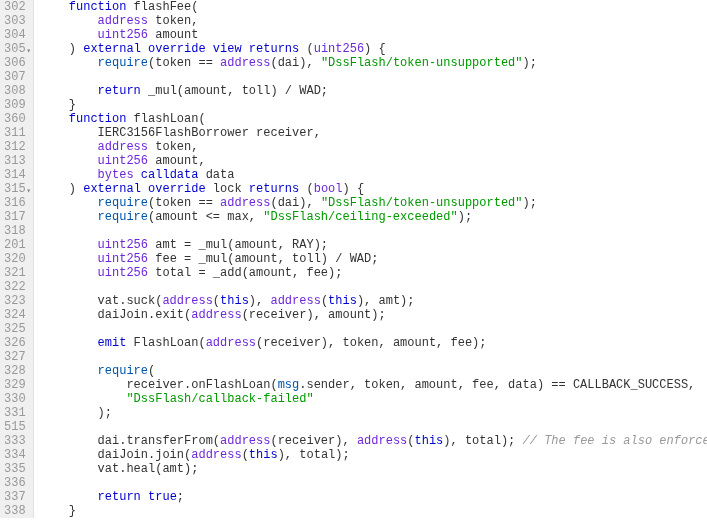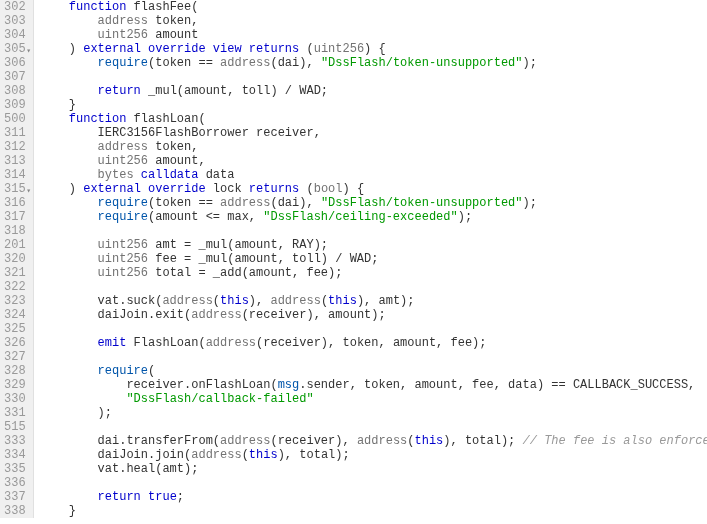--- a/index.html
+++ b/index.html
@@ -37,38 +37,38 @@
     flex: 1;
     padding-left: 6px;
     white-space: pre;
     color: #333333;
     overflow: hidden;
   }
   .code-line {
     height: 14px;
   }
   .kw { color: #0000cc; font-family: Liberation Mono, monospace; }
-  .type { color: #737373; }
+  .type { color: #6d28d9; }
   .str { color: #009900; }
   .builtin { color: #0055aa; }
   .comment { color: #999999; font-style: italic; }
 </style>
 </head>
 <body>
 
 <div class="gutter" id="gutter">
     <div class="gutter-line">302</div>
     <div class="gutter-line">303</div>
     <div class="gutter-line">304</div>
     <div class="gutter-line">305<span class="fold">▾</span></div>
     <div class="gutter-line">306</div>
     <div class="gutter-line">307</div>
     <div class="gutter-line">308</div>
     <div class="gutter-line">309</div>
-    <div class="gutter-line">500</div>
+    <div class="gutter-line">360</div>
     <div class="gutter-line">311</div>
     <div class="gutter-line">312</div>
     <div class="gutter-line">313</div>
     <div class="gutter-line">314</div>
     <div class="gutter-line">315<span class="fold">▾</span></div>
     <div class="gutter-line">316</div>
     <div class="gutter-line">317</div>
     <div class="gutter-line">318</div>
     <div class="gutter-line">201</div>
     <div class="gutter-line">320</div>

